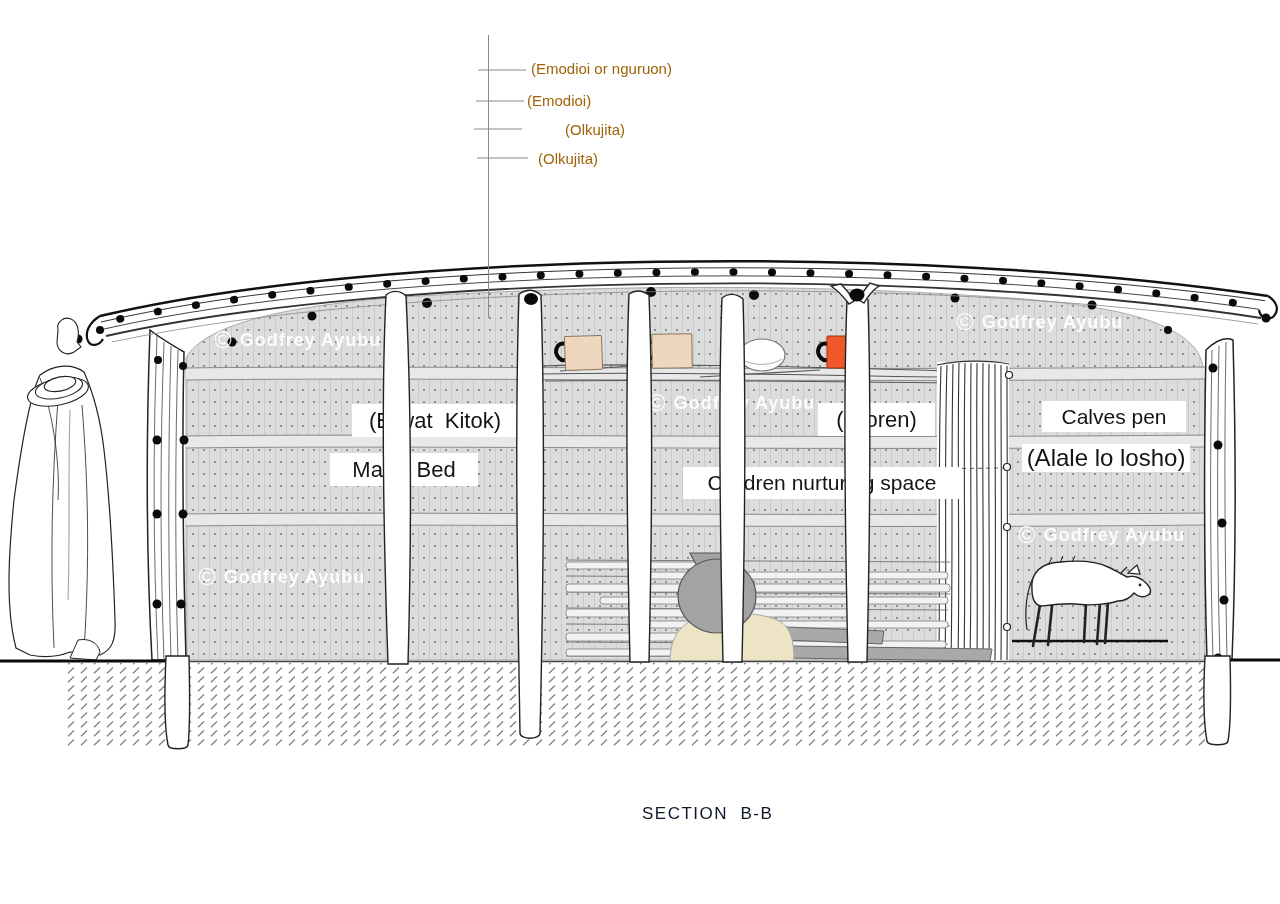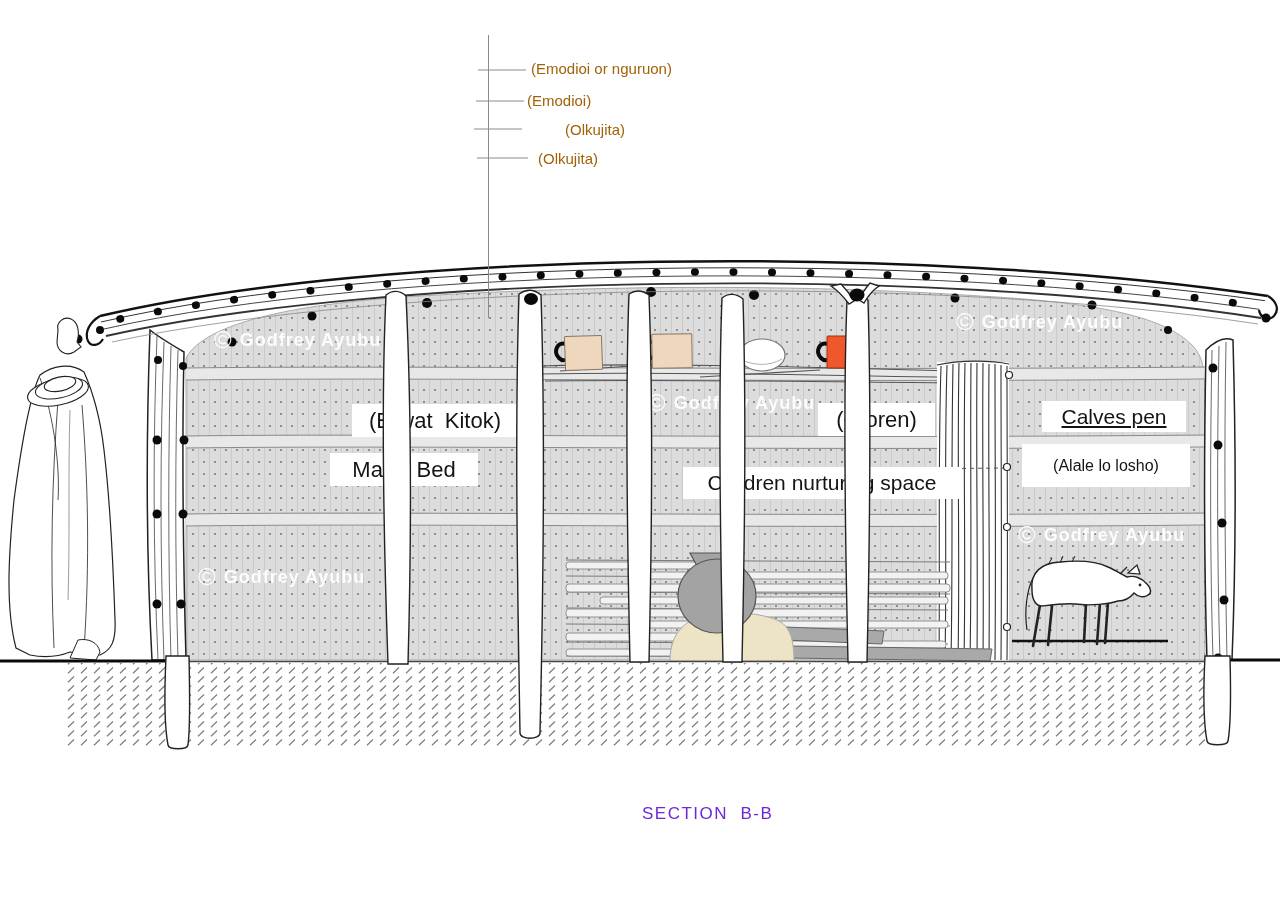--- a/index.html
+++ b/index.html
@@ -8,21 +8,21 @@
   svg{position:absolute;left:0;top:0;}
   #base-layer{z-index:1;}
   #post-layer{z-index:3;pointer-events:none;}
   .lbl{position:absolute;z-index:2;background:#ffffff;color:#141414;
        display:flex;align-items:center;justify-content:center;white-space:pre;}
   .roof-note{position:absolute;z-index:2;color:#a16207;font-size:15px;white-space:pre;}
   .wm{position:absolute;z-index:2;display:flex;align-items:center;gap:7px;
       color:rgba(255,255,255,0.93);font-weight:700;font-size:18px;letter-spacing:1px;white-space:pre;}
   .wm .wm-sym{font-size:24px;font-weight:400;line-height:1;}
   #section-title{position:absolute;z-index:2;left:642px;top:804px;font-size:17px;
-      color:#6d28d9;letter-spacing:1.5px;white-space:pre;}
+      color:#0f172a;letter-spacing:1.5px;white-space:pre;}
 </style>
 </head>
 <body>
 
 <div id="canvas">
 
   <svg id="base-layer" width="1280" height="904" viewBox="0 0 1280 904">
     <defs>
       <pattern id="stip" width="11" height="12" patternUnits="userSpaceOnUse">
         <rect width="11" height="12" fill="#dcdcdc"></rect>
@@ -250,22 +250,22 @@
 
   <div class="roof-note" style="left:531px;top:60px;">(Emodioi or nguruon)</div>
   <div class="roof-note" style="left:527px;top:92px;">(Emodioi)</div>
   <div class="roof-note" style="left:533px;top:121px;margin-left:32px;">(Olkujita)</div>
   <div class="roof-note" style="left:538px;top:150px;">(Olkujita)</div>
 
   <div class="lbl" style="left:352px;top:404px;width:166px;height:33px;font-size:22px;">(Erwat  Kitok)</div>
   <div class="lbl" style="left:330px;top:453px;width:148px;height:33px;font-size:22px;">Man's Bed</div>
   <div class="lbl" style="left:818px;top:403px;width:117px;height:33px;font-size:22px;">(Oloren)</div>
   <div class="lbl" style="left:683px;top:467px;width:278px;height:32px;font-size:21px;">Children nurturing space</div>
-  <div class="lbl" style="left:1042px;top:401px;width:144px;height:31px;font-size:21px;text-decoration:underline;">Calves pen</div>
-  <div class="lbl" style="left:1022px;top:444px;width:168px;height:43px;font-size:16px;">(Alale lo losho)</div>
+  <div class="lbl" style="left:1042px;top:401px;width:144px;height:31px;font-size:21px;">Calves pen</div>
+  <div class="lbl" style="left:1022px;top:444px;width:168px;height:28px;font-size:24px;">(Alale lo losho)</div>
 
   <div class="wm" style="left:214px;top:328px;">
     <span class="wm-sym">©</span>
     <span>Godfrey Ayubu</span>
   </div>
   <div class="wm" style="left:956px;top:310px;">
     <span class="wm-sym">©</span>
     <span>Godfrey Ayubu</span>
   </div>
   <div class="wm" style="left:648px;top:391px;">

